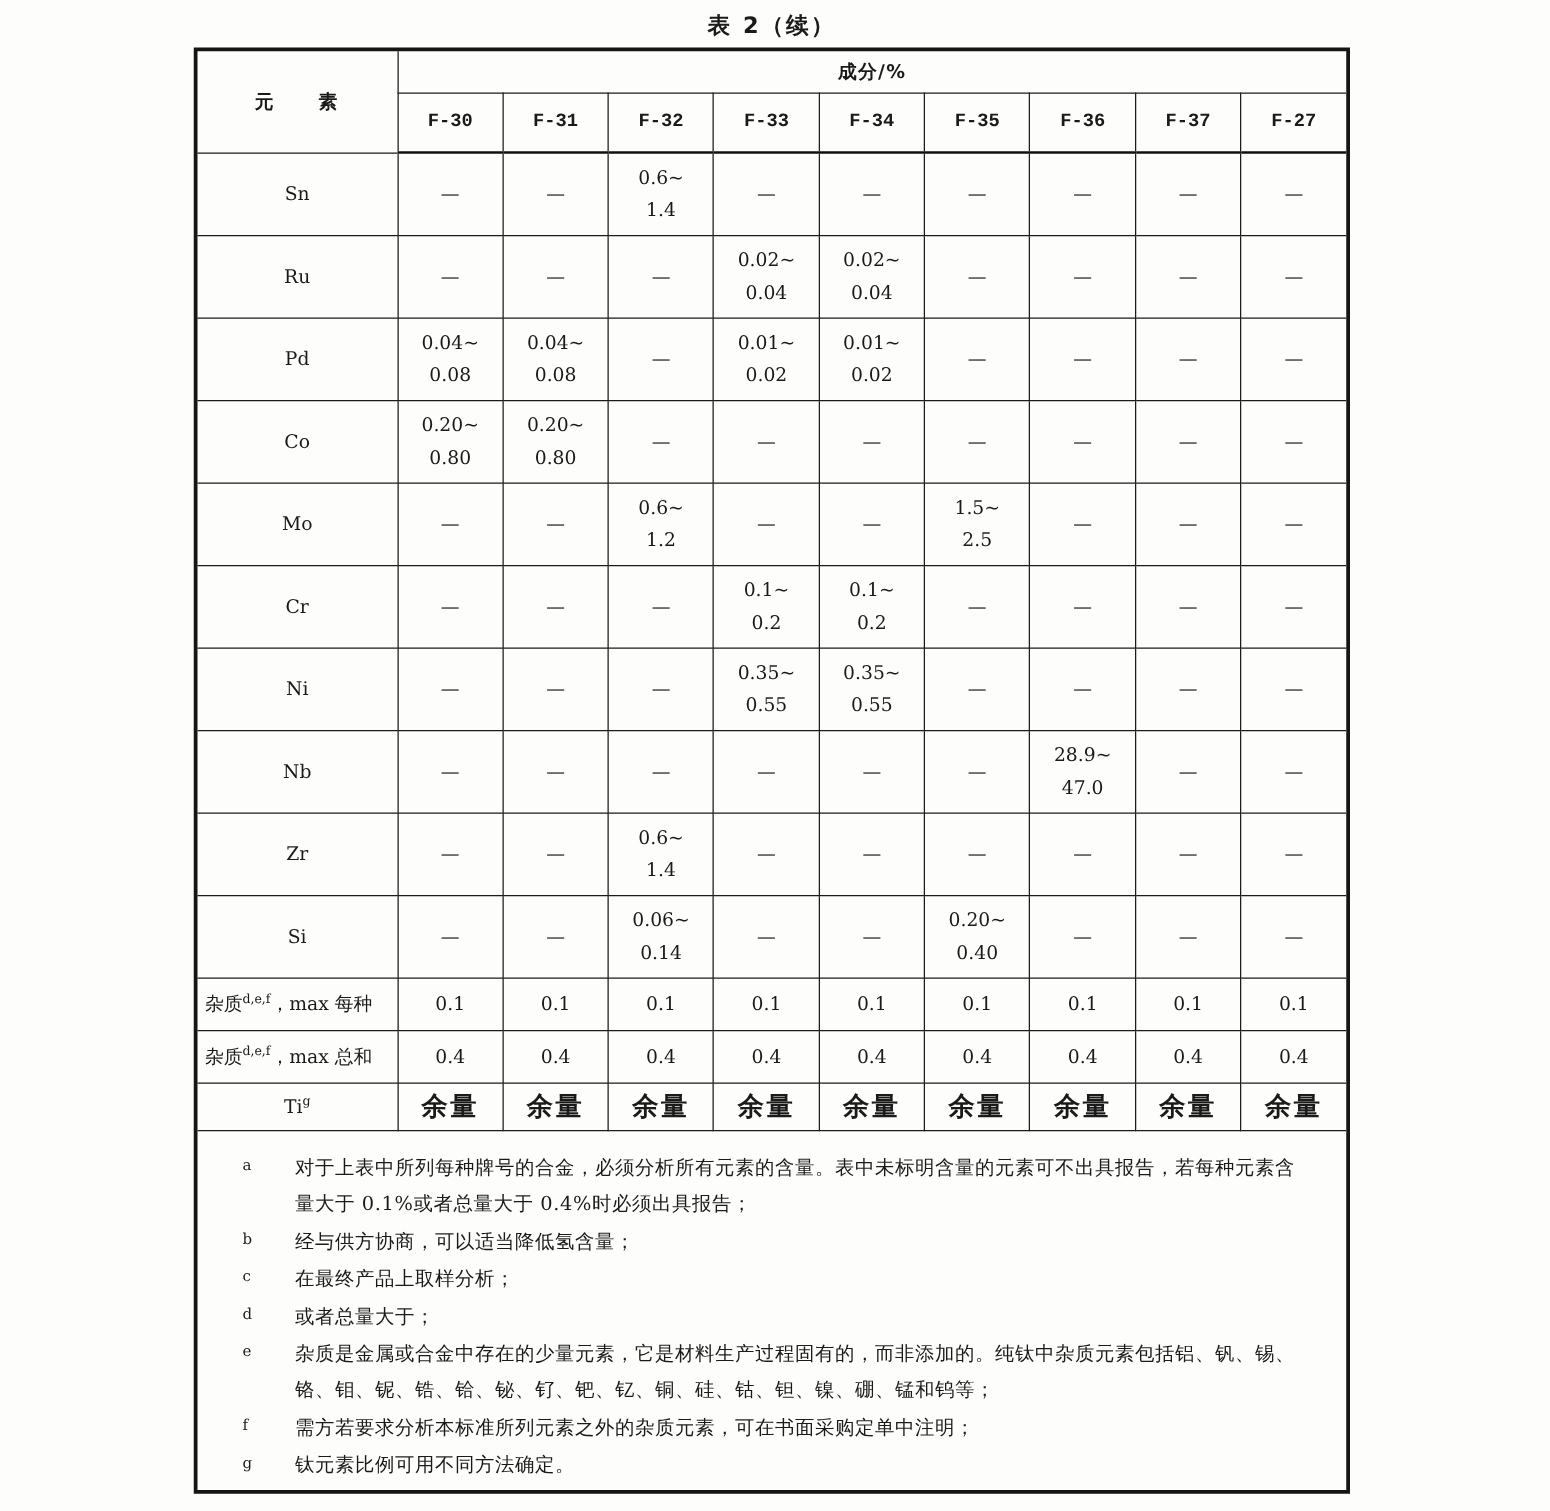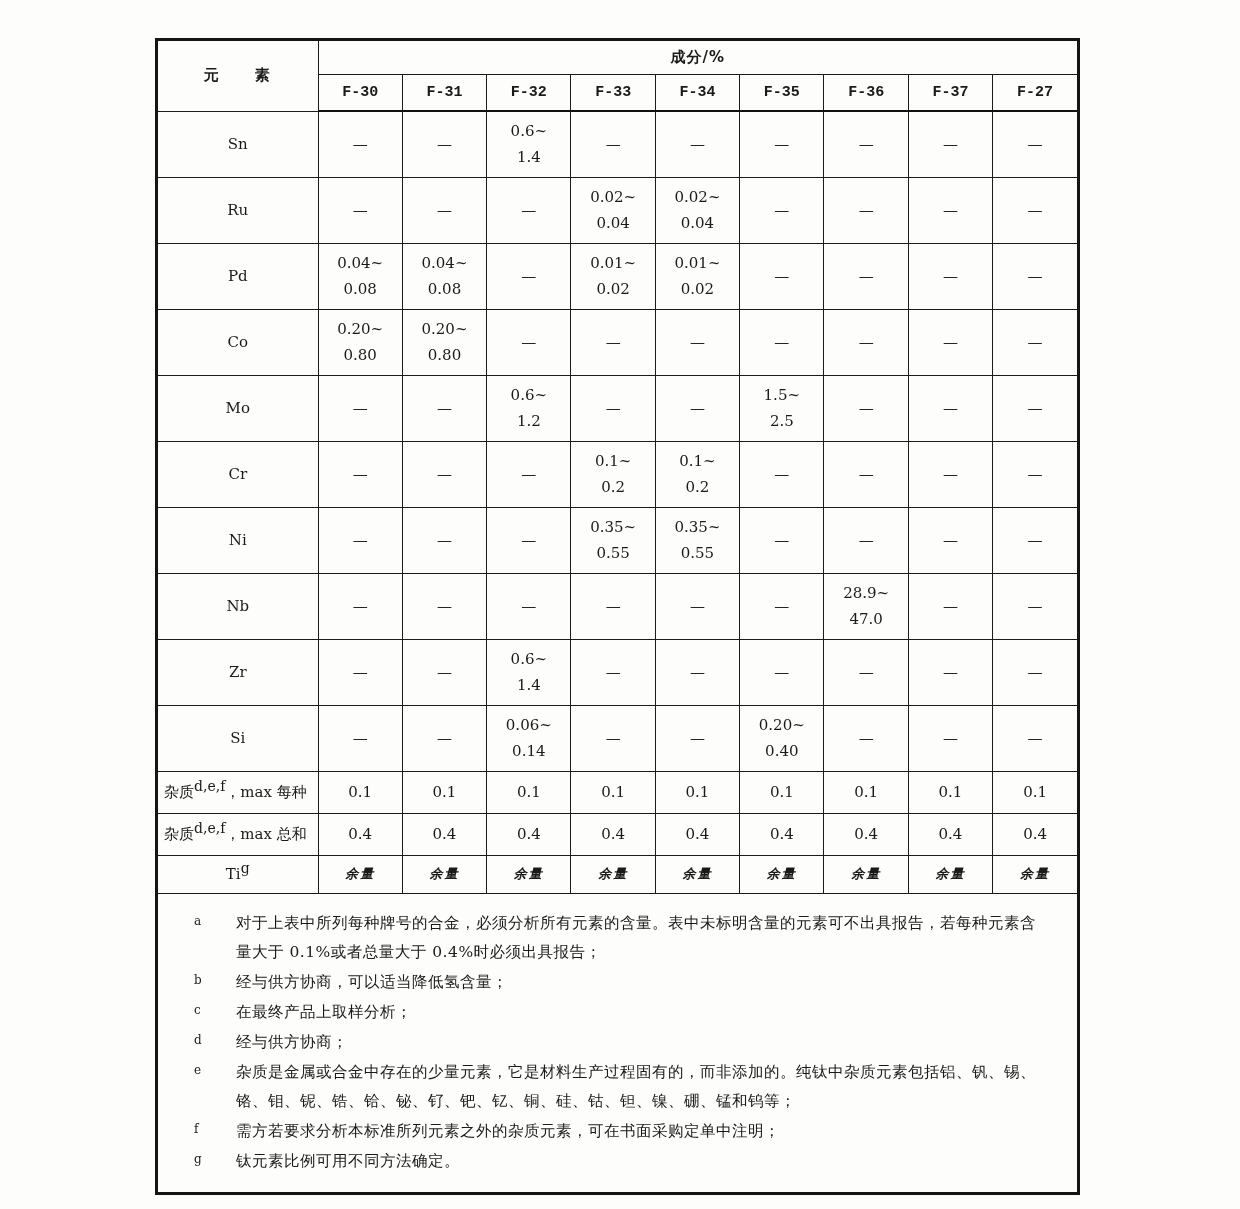--- a/index.html
+++ b/index.html
@@ -43,34 +43,34 @@
   table.comp thead tr:first-child > *{border-top:none;}
 
   thead th{font-weight:bold;font-family:Liberation Mono, monospace;}
   th.comp-header{
     font-family:"DejaVu Sans","Liberation Sans",sans-serif;
     font-size:16px;height:33px;letter-spacing:1px;margin-top:32px;
   }
   th.element-header{
     font-size:16px;letter-spacing:2px;font-weight:bold;
   }
-  tr.grade-row th{height:37px;font-size:15px;border-bottom:2.5px solid #111;}
+  tr.grade-row th{height:48px;font-size:15px;border-bottom:2.5px solid #111;}
 
   tr.r-el > *{height:66px;}
   tr.r-imp > *{height:42px;}
   tr.r-ti > *{height:38px;}
 
   th.label-cell{font-weight:normal;font-size:16px;margin-top:13px;}
   tr.r-imp th.label-cell{text-align:left;padding-left:6px;font-size:15px;white-space:nowrap;}
-  sup{font-size:14px;line-height:0;}
+  sup{font-size:10px;line-height:0;}
 
   td.val{white-space:pre-line;line-height:1.75;}
   tr.r-ti td.val{
     font-family:"DejaVu Sans","Liberation Sans",sans-serif;
-    font-weight:bold;letter-spacing:2px;font-size:13px;font-style:italic;
+    font-weight:bold;letter-spacing:2px;font-size:21px;
   }
 
   .footnotes{
     padding:14px 26px 10px 36px;
     font-size:15.5px;
     line-height:29px;
   }
   .footnote{display:flex;align-items:flex-start;margin:1px 0;}
   .fn-marker{
     flex:0 0 18px;
@@ -78,20 +78,21 @@
     transform:translateY(-2px);
     text-align:left;
   }
   .fn-text{flex:1;letter-spacing:0.5px;margin-left:24px;}
 </style>
 </head>
 <body>
 
 <div class="page">
 
+  <div class="doc-title">表 2（续）</div>
 
   <div class="table-frame">
     <table class="comp">
       <colgroup>
         <col class="c-label">
         <col span="9">
       </colgroup>
       <thead>
         <tr>
           <th rowspan="2" class="element-header">元　　素</th>
@@ -296,21 +297,21 @@
         <div class="footnote">
           <span class="fn-marker">b</span>
           <span class="fn-text">经与供方协商，可以适当降低氢含量；</span>
         </div>
         <div class="footnote">
           <span class="fn-marker">c</span>
           <span class="fn-text">在最终产品上取样分析；</span>
         </div>
         <div class="footnote">
           <span class="fn-marker">d</span>
-          <span class="fn-text">经与供方协商；</span>
+          <span class="fn-text">或者总量大于；</span>
         </div>
         <div class="footnote">
           <span class="fn-marker">e</span>
           <span class="fn-text">杂质是金属或合金中存在的少量元素，它是材料生产过程固有的，而非添加的。纯钛中杂质元素包括铝、钒、锡、铬、钼、铌、锆、铪、铋、钌、钯、钇、铜、硅、钴、钽、镍、硼、锰和钨等；</span>
         </div>
         <div class="footnote">
           <span class="fn-marker">f</span>
           <span class="fn-text">需方若要求分析本标准所列元素之外的杂质元素，可在书面采购定单中注明；</span>
         </div>
         <div class="footnote">

